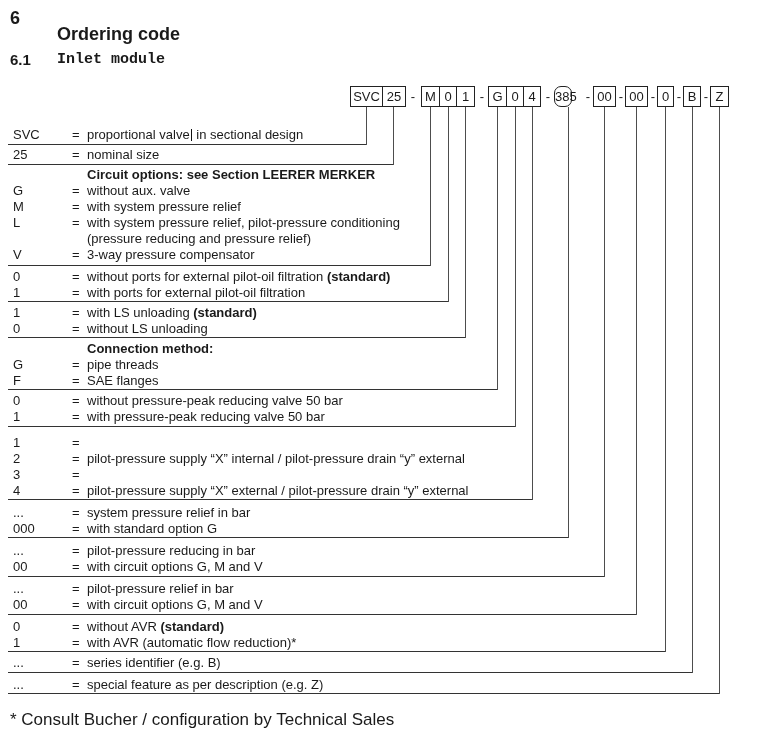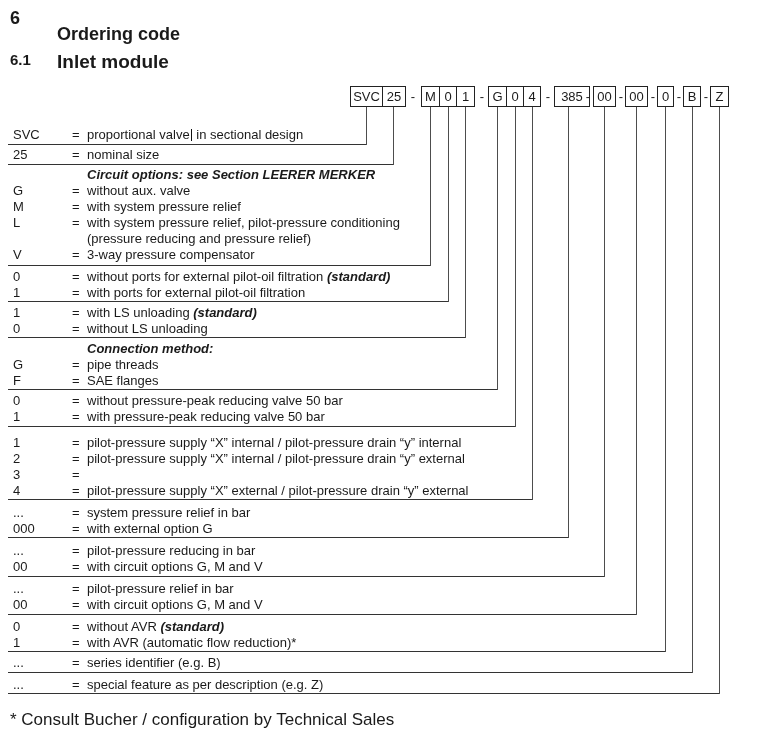--- a/index.html
+++ b/index.html
@@ -7,21 +7,21 @@
     position:relative;
     width:766px;height:747px;
     background:#ffffff;
     font-family:"Liberation Sans","DejaVu Sans",sans-serif;
     color:#1a1a1a;
     overflow:hidden;
   }
   .h1-num{position:absolute;left:10px;top:8px;font-size:18px;font-weight:bold;}
   .h1-title{position:absolute;left:57px;top:24px;font-size:18px;font-weight:bold;}
   .h2-num{position:absolute;left:10px;top:51px;font-size:15px;font-weight:bold;}
-  .h2-title{position:absolute;left:57px;top:51px;font-size:19px;font-weight:bold;}
+  .h2-title{position:absolute;left:57px;top:51px;font-size:15px;font-weight:bold;font-family:Liberation Mono, monospace;}
 
   .cluster{position:absolute;white-space:nowrap;font-size:13px;}
   .code-box{
     display:inline-block;box-sizing:border-box;
     border:1px solid #222;margin-left:-1px;
     text-align:center;vertical-align:top;
     line-height:19px;background:#fff;
   }
   .code-box:first-child{margin-left:0;}
   .dash-sep{
@@ -32,21 +32,21 @@
   .vline{position:absolute;width:1px;background:#4d4d4d;}
   .lgroup{
     position:absolute;left:8px;box-sizing:border-box;
     border-bottom:1px solid #333;
     font-size:13px;white-space:nowrap;
   }
   .lrow{position:relative;height:16px;line-height:16px;}
   .lrow .code{position:absolute;left:5px;}
   .lrow .eq{position:absolute;left:64px;}
   .lrow .desc{position:absolute;left:79px;text-align:center;}
-  .bold{font-weight:bold;font-style:italic;}
+  .bold{font-weight:bold;}
   .caret{
     display:inline-block;width:1px;height:12px;
     background:#111;margin:0 1px -2px 1px;
   }
   .footnote{position:absolute;left:10px;top:710px;font-size:17px;}
 </style>
 </head>
 <body>
 
 <div id="page">
@@ -55,21 +55,21 @@
   <span class="h2-num">6.1</span>
   <span class="h2-title">Inlet module</span>
 
   <div id="diagram">
       <div class="cluster" style="left: 350px; top: 86px;"><span class="code-box" style="width: 33px; height: 21px;">SVC</span><span class="code-box" style="width: 24px; height: 21px;">25</span></div>
       <div class="dash-sep" style="left: 409px; top: 86px; line-height: 21px;">-</div>
       <div class="cluster" style="left: 421px; top: 86px; border-radius: 8px;"><span class="code-box" style="width: 19px; height: 21px;">M</span><span class="code-box" style="width: 18px; height: 21px;">0</span><span class="code-box" style="width: 19px; height: 21px;">1</span></div>
       <div class="dash-sep" style="left: 478px; top: 86px; line-height: 21px;">-</div>
       <div class="cluster" style="left: 488px; top: 86px;"><span class="code-box" style="width: 19px; height: 21px;">G</span><span class="code-box" style="width: 18px; height: 21px;">0</span><span class="code-box" style="width: 18px; height: 21px;">4</span></div>
       <div class="dash-sep" style="left: 544px; top: 86px; line-height: 21px;">-</div>
-      <div class="cluster" style="left: 554px; top: 86px;"><span class="code-box" style="width: 36px; height: 21px;">385</span></div>
+      <div class="cluster" style="left: 554px; top: 86px;"><span class="code-box" style="width: 18px; height: 21px; border-radius: 7px;">385</span></div>
       <div class="dash-sep" style="left: 584px; top: 86px; line-height: 21px;">-</div>
       <div class="cluster" style="left: 593px; top: 86px;"><span class="code-box" style="width: 23px; height: 21px;">00</span></div>
       <div class="dash-sep" style="left: 617px; top: 86px; line-height: 21px;">-</div>
       <div class="cluster" style="left: 625px; top: 86px;"><span class="code-box" style="width: 23px; height: 21px;">00</span></div>
       <div class="dash-sep" style="left: 649px; top: 86px; line-height: 21px;">-</div>
       <div class="cluster" style="left: 657px; top: 86px;"><span class="code-box" style="width: 17px; height: 21px;">0</span></div>
       <div class="dash-sep" style="left: 675px; top: 86px; line-height: 21px;">-</div>
       <div class="cluster" style="left: 683px; top: 86px;"><span class="code-box" style="width: 18px; height: 21px;">B</span></div>
       <div class="dash-sep" style="left: 702px; top: 86px; line-height: 21px;">-</div>
       <div class="cluster" style="left: 710px; top: 86px;"><span class="code-box" style="width: 19px; height: 21px;">Z</span></div>
@@ -171,21 +171,20 @@
           <span class="code">1</span>
           <span class="eq">=</span>
           <span class="desc"><span>with pressure-peak reducing valve 50 bar</span></span>
         </div>
       </div>
       <div class="vline" style="left: 532px; top: 107px; height: 393px;"></div>
       <div class="lgroup" style="top: 435px; width: 524px; height: 65px;">
         <div class="lrow">
           <span class="code">1</span>
           <span class="eq">=</span>
-          <span class="desc"><span>pilot-pressure supply “X” internal / pilot-pressure drain “y” internal</span></span>
         </div>
         <div class="lrow">
           <span class="code">2</span>
           <span class="eq">=</span>
           <span class="desc"><span>pilot-pressure supply “X” internal / pilot-pressure drain “y” external</span></span>
         </div>
         <div class="lrow">
           <span class="code">3</span>
           <span class="eq">=</span>
         </div>
@@ -198,21 +197,21 @@
       <div class="vline" style="left: 568px; top: 107px; height: 431px;"></div>
       <div class="lgroup" style="top: 505px; width: 560px; height: 33px;">
         <div class="lrow">
           <span class="code">...</span>
           <span class="eq">=</span>
           <span class="desc"><span>system pressure relief in bar</span></span>
         </div>
         <div class="lrow">
           <span class="code">000</span>
           <span class="eq">=</span>
-          <span class="desc"><span>with external option G</span></span>
+          <span class="desc"><span>with standard option G</span></span>
         </div>
       </div>
       <div class="vline" style="left: 604px; top: 107px; height: 470px;"></div>
       <div class="lgroup" style="top: 543px; width: 596px; height: 34px;">
         <div class="lrow">
           <span class="code">...</span>
           <span class="eq">=</span>
           <span class="desc"><span>pilot-pressure reducing in bar</span></span>
         </div>
         <div class="lrow">

